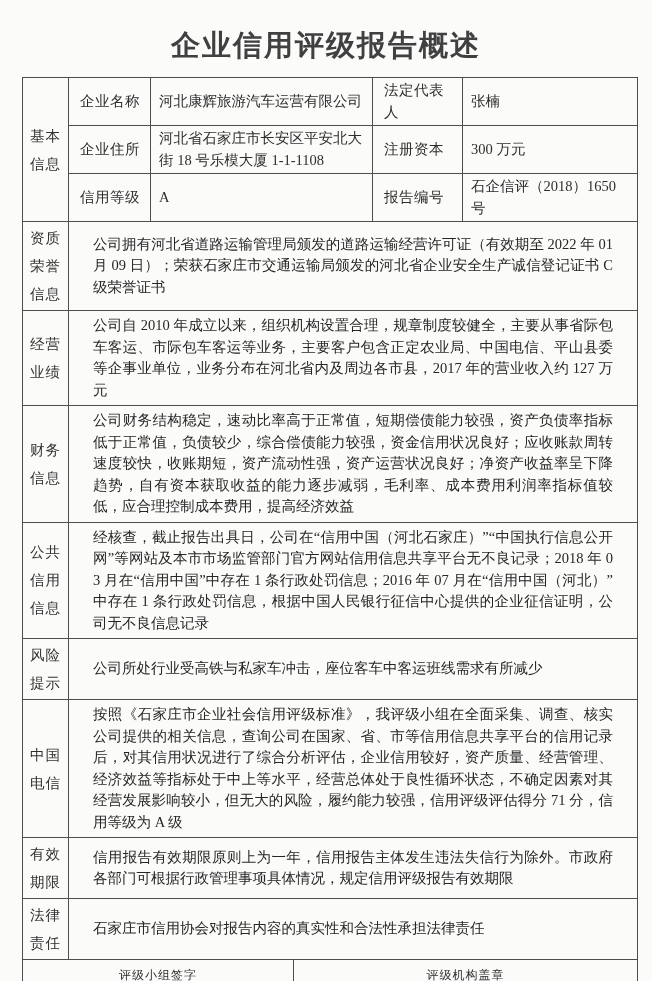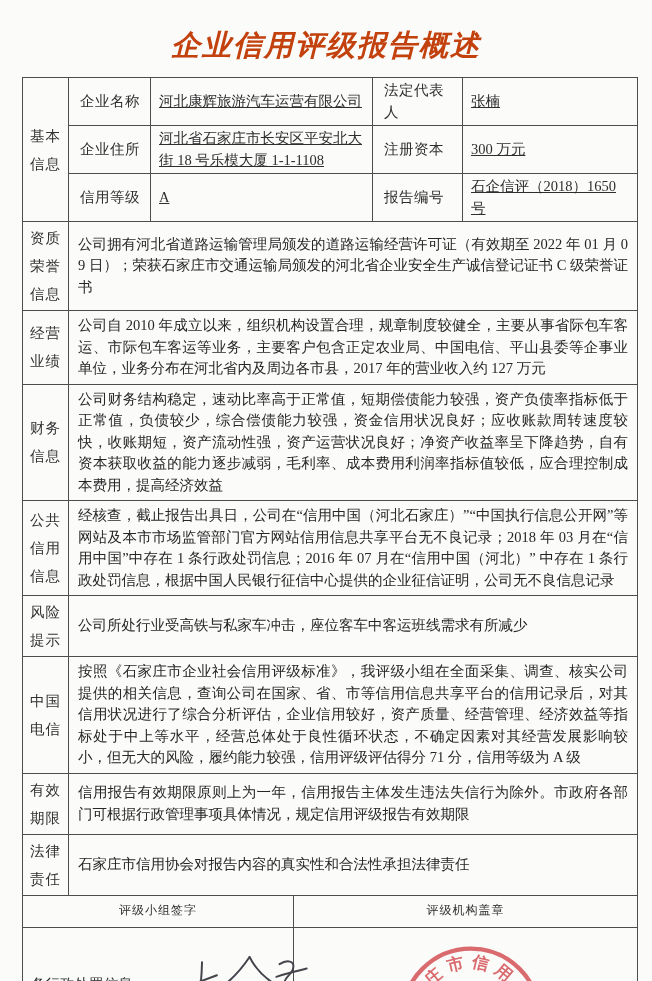--- a/index.html
+++ b/index.html
@@ -11,22 +11,21 @@
     position:relative;
     overflow:hidden;
   }
   .page{position:absolute;left:0;top:0;width:652px;height:981px;}
   .doc-title{
     margin:26px 0 11px 0;
     text-align:center;
     font-size:29px;
     font-weight:bold;
     letter-spacing:2px;
-    color:#c2410c;
-    font-style:italic;
+    color:#404040;
   }
   table{border-collapse:collapse;table-layout:fixed;}
   .main-table,.signoff-table{
     margin-left:22px;
     width:615px;
   }
   .signoff-table{margin-top:-1px;}
   td{
     border:1px solid #4d4d4d;
     font-size:14.5px;
@@ -36,24 +35,24 @@
     word-break:break-all;
   }
   td.sec{
     text-align:center;
     padding:2px 7px;
     line-height:28px;
     letter-spacing:1px;
     color:#303030;
   }
   td.lbl{padding-left:11px;letter-spacing:.5px;}
-  td.val{text-decoration:underline;}
+  td.val{}
   td.content{
     text-align:justify;
-    padding:4px 9px;
+    padding:4px 24px;
     color:#262626;
   }
   .so-head{
     text-align:center;
     height:27px;
     letter-spacing:1px;
     font-size:12px;
   }
   .so-body{
     height:161px;

